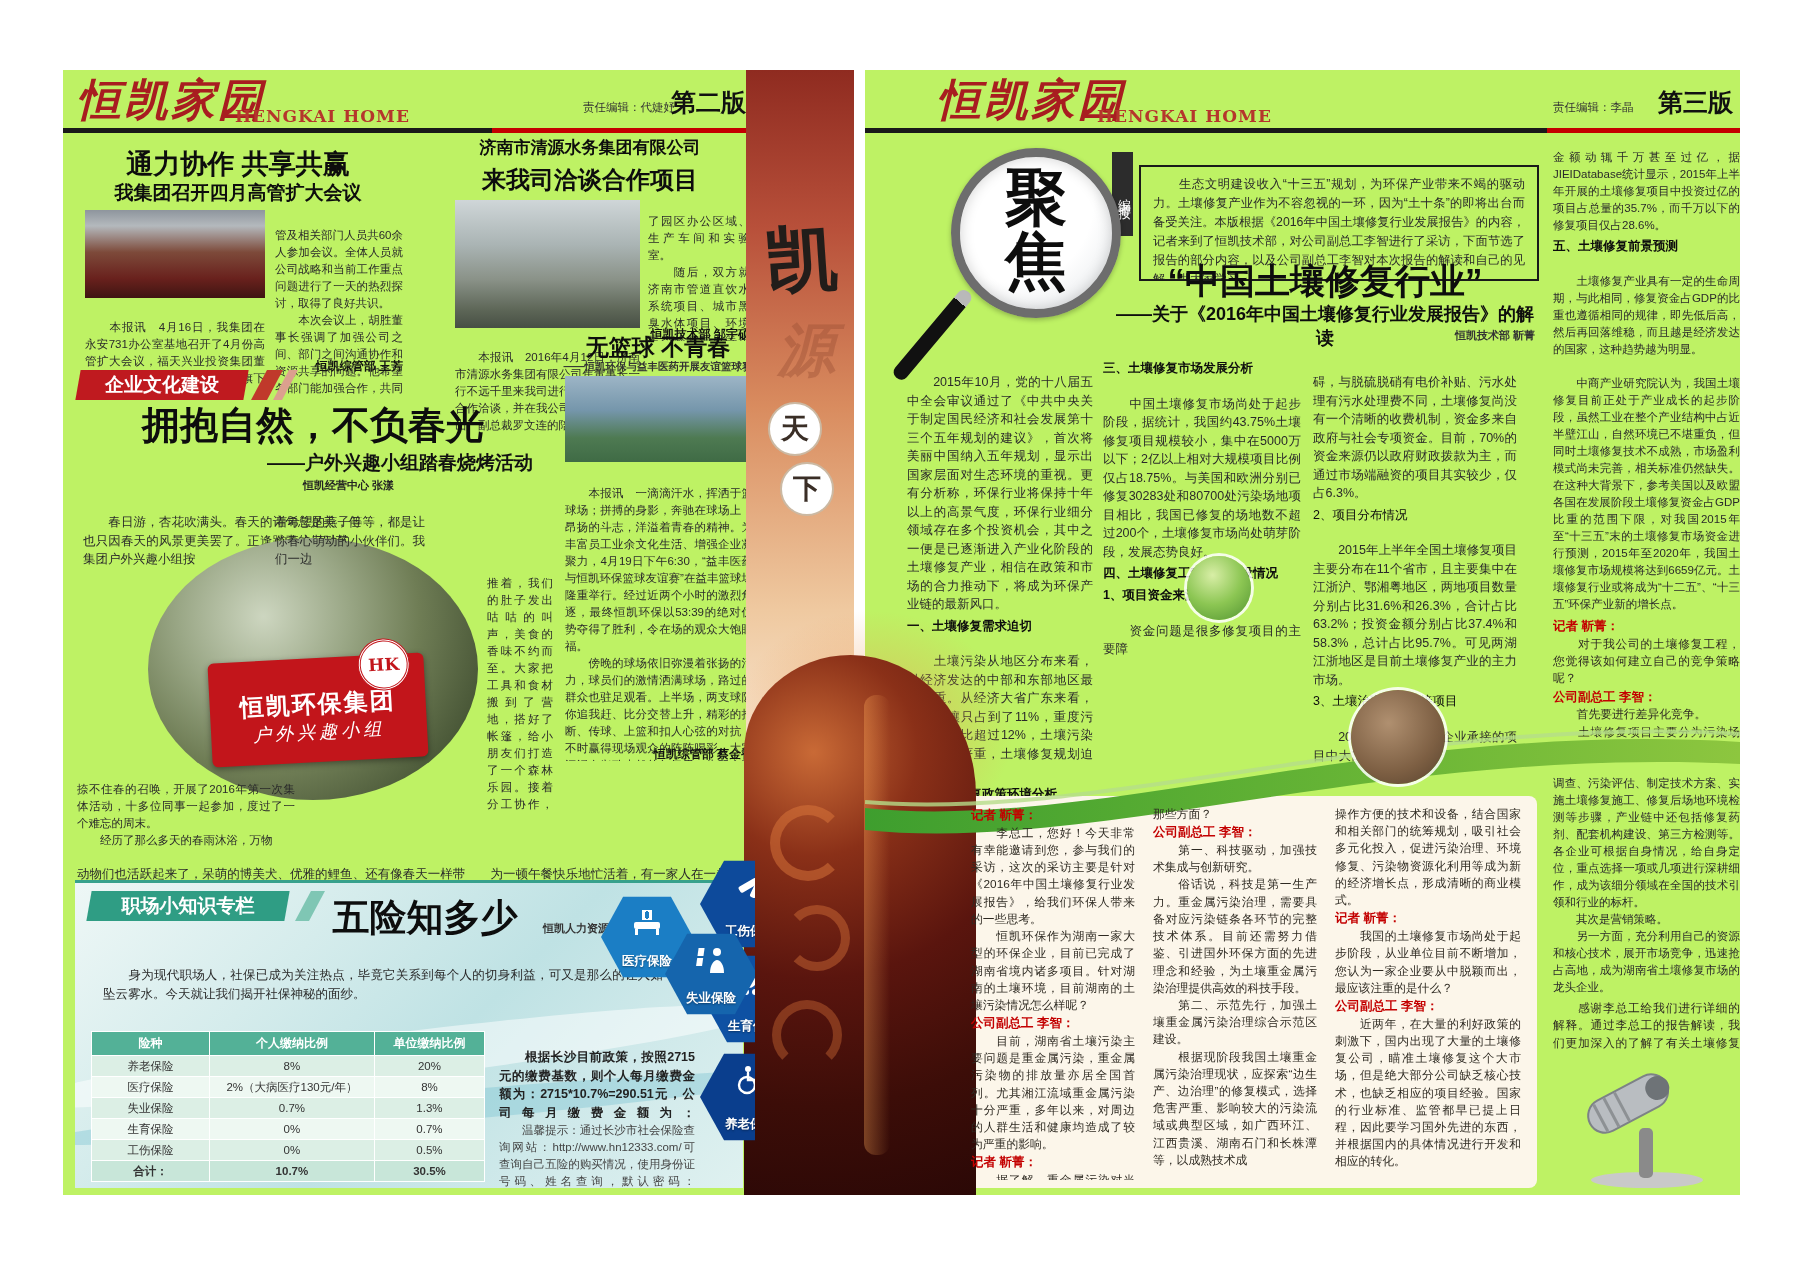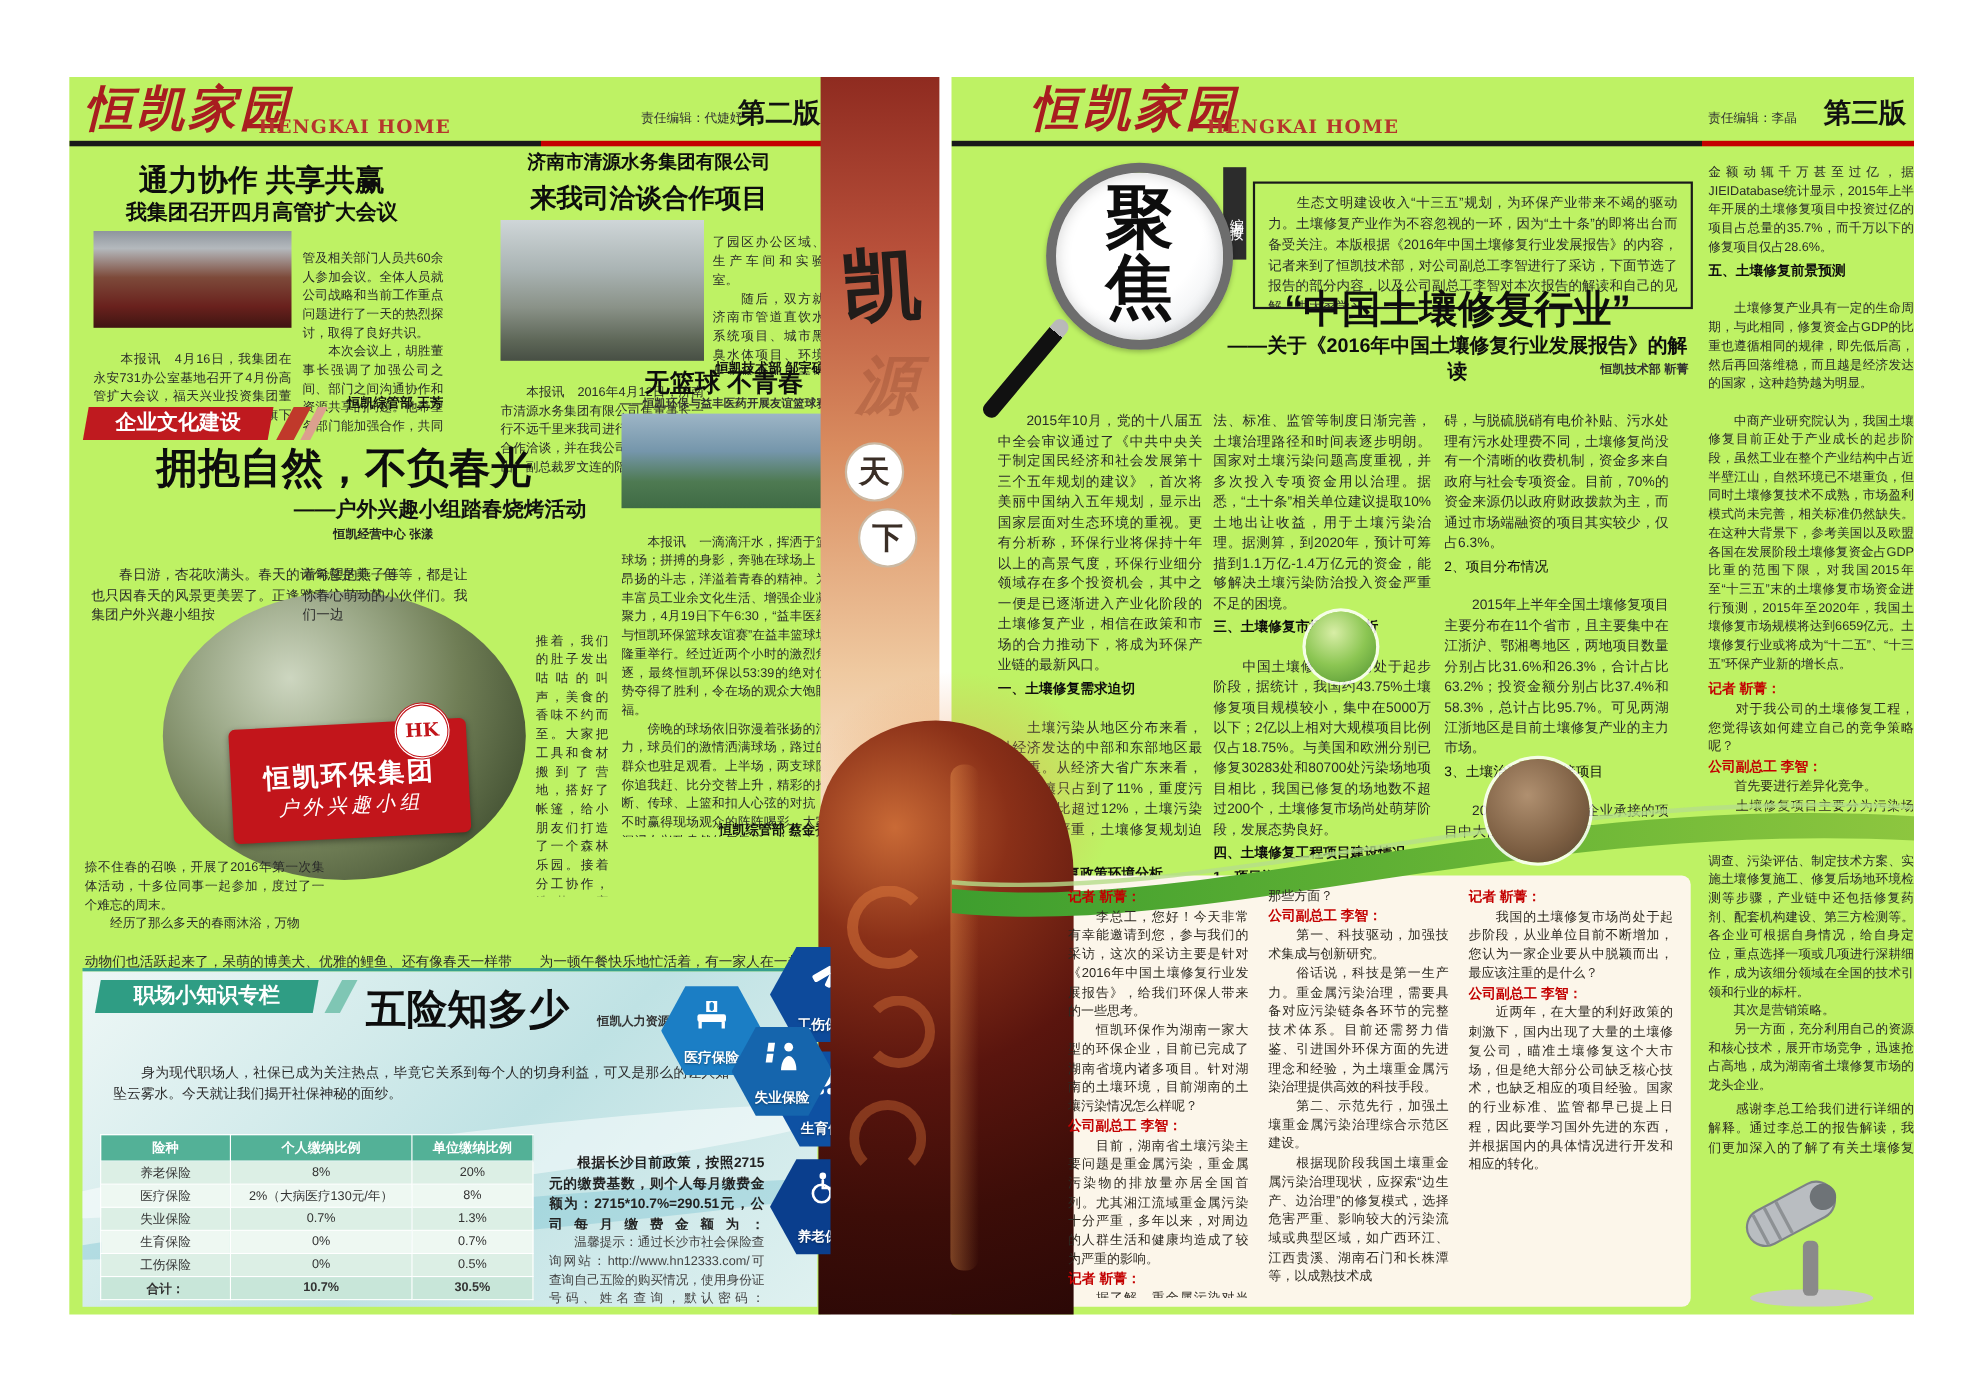--- a/index.html
+++ b/index.html
@@ -264,21 +264,20 @@
     <div class="abs" style="left:250px;top:258px;width:420px;text-align:right;font-size:11px;font-weight:bold;color:#333;">恒凯技术部 靳菁</div>
 
     <div class="abs" style="left:42px;top:286px;width:186px;height:462px;overflow:hidden;">
       <div class="txt">　　2015年10月，党的十八届五中全会审议通过了《中共中央关于制定国民经济和社会发展第十三个五年规划的建议》，首次将美丽中国纳入五年规划，显示出国家层面对生态环境的重视。更有分析称，环保行业将保持十年以上的高景气度，环保行业细分领域存在多个投资机会，其中之一便是已逐渐进入产业化阶段的土壤修复产业，相信在政策和市场的合力推动下，将成为环保产业链的最新风口。</div>
       <div class="rep-h">一、土壤修复需求迫切</div>
       <div class="txt">　　土壤污染从地区分布来看，以经济发达的中部和东部地区最为严重。从经济大省广东来看，清洁土壤只占到了11%，重度污染土壤占比超过12%，土壤污染问题日益严重，土壤修复规划迫在眉睫。</div>
       <div class="rep-h">二、土壤修复政策环境分析</div>
       <div class="txt">　　近年来，我国逐步加强土壤保护方面的标准、法规等制度建设，行业相关立</div>
     </div>
     <div class="abs" style="left:238px;top:286px;width:198px;height:462px;overflow:hidden;">
-      <div class="txt">法、标准、监管等制度日渐完善，土壤治理路径和时间表逐步明朗。国家对土壤污染问题高度重视，并多次投入专项资金用以治理。据悉，“土十条”相关单位建议提取10%土地出让收益，用于土壤污染治理。据测算，到2020年，预计可筹措到1.1万亿-1.4万亿元的资金，能够解决土壤污染防治投入资金严重不足的困境。</div>
       <div class="rep-h">三、土壤修复市场发展分析</div>
       <div class="txt">　　中国土壤修复市场尚处于起步阶段，据统计，我国约43.75%土壤修复项目规模较小，集中在5000万以下；2亿以上相对大规模项目比例仅占18.75%。与美国和欧洲分别已修复30283处和80700处污染场地项目相比，我国已修复的场地数不超过200个，土壤修复市场尚处萌芽阶段，发展态势良好。</div>
       <div class="rep-h">四、土壤修复工程项目建设情况</div>
       <div class="rep-h" style="font-weight:bold;">1、项目资金来源</div>
       <div class="txt">　　资金问题是很多修复项目的主要障</div>
     </div>
     <div class="abs" style="left:448px;top:286px;width:204px;height:462px;overflow:hidden;">
       <div class="txt">碍，与脱硫脱硝有电价补贴、污水处理有污水处理费不同，土壤修复尚没有一个清晰的收费机制，资金多来自政府与社会专项资金。目前，70%的资金来源仍以政府财政拨款为主，而通过市场端融资的项目其实较少，仅占6.3%。</div>
       <div class="rep-h" style="font-weight:normal;">2、项目分布情况</div>
       <div class="txt">　　2015年上半年全国土壤修复项目主要分布在11个省市，且主要集中在江浙沪、鄂湘粤地区，两地项目数量分别占比31.6%和26.3%，合计占比63.2%；投资金额分别占比37.4%和58.3%，总计占比95.7%。可见两湖江浙地区是目前土壤修复产业的主力市场。</div>
@@ -314,20 +313,21 @@
     </div>
     <div class="abs" style="left:288px;top:736px;width:164px;height:374px;overflow:hidden;z-index:2;">
       <div class="itxt">那些方面？</div>
       <div class="spk">公司副总工 李智：</div>
       <div class="itxt">　　第一、科技驱动，加强技术集成与创新研究。
 　　俗话说，科技是第一生产力。重金属污染治理，需要具备对应污染链条各环节的完整技术体系。目前还需努力借鉴、引进国外环保方面的先进理念和经验，为土壤重金属污染治理提供高效的科技手段。
 　　第二、示范先行，加强土壤重金属污染治理综合示范区建设。
 　　根据现阶段我国土壤重金属污染治理现状，应探索“边生产、边治理”的修复模式，选择危害严重、影响较大的污染流域或典型区域，如广西环江、江西贵溪、湖南石门和长株潭等，以成熟技术成</div>
     </div>
     <div class="abs" style="left:470px;top:736px;width:186px;height:374px;overflow:hidden;z-index:2;">
+      <div class="itxt">操作方便的技术和设备，结合国家和相关部门的统筹规划，吸引社会多元化投入，促进污染治理、环境修复、污染物资源化利用等成为新的经济增长点，形成清晰的商业模式。</div>
       <div class="spk">记者 靳菁：</div>
       <div class="itxt">　　我国的土壤修复市场尚处于起步阶段，从业单位目前不断增加，您认为一家企业要从中脱颖而出，最应该注重的是什么？</div>
       <div class="spk">公司副总工 李智：</div>
       <div class="itxt">　　近两年，在大量的利好政策的刺激下，国内出现了大量的土壤修复公司，瞄准土壤修复这个大市场，但是绝大部分公司缺乏核心技术，也缺乏相应的项目经验。国家的行业标准、监管都早已提上日程，因此要学习国外先进的东西，并根据国内的具体情况进行开发和相应的转化。</div>
     </div>
 
     <div class="abs" style="left:688px;top:62px;width:187px;height:920px;overflow:hidden;">
       <div class="txt sm">金额动辄千万甚至过亿，据JIEIDatabase统计显示，2015年上半年开展的土壤修复项目中投资过亿的项目占总量的35.7%，而千万以下的修复项目仅占28.6%。</div>
       <div class="rep-h">五、土壤修复前景预测</div>
       <div class="txt sm">　　土壤修复产业具有一定的生命周期，与此相同，修复资金占GDP的比重也遵循相同的规律，即先低后高，然后再回落维稳，而且越是经济发达的国家，这种趋势越为明显。</div>

